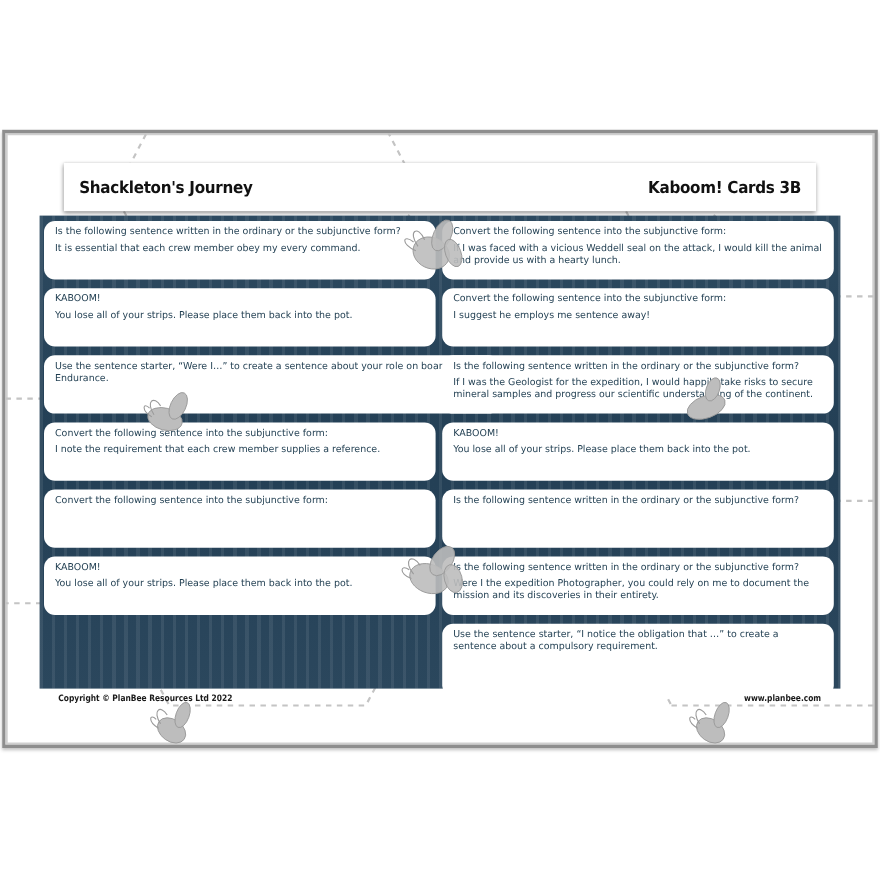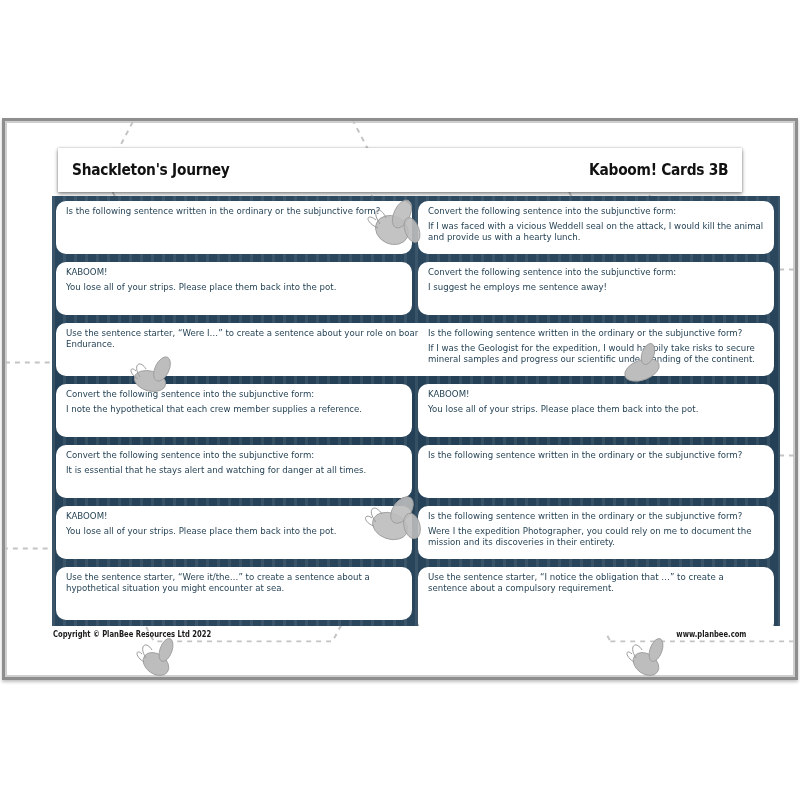--- a/index.html
+++ b/index.html
@@ -29,21 +29,20 @@
     .header .subtitle {
       font-family: "DejaVu Sans", sans-serif; font-weight: bold; font-size: 15px;
       color: #111; letter-spacing: -0.3px; transform: scaleX(0.92); transform-origin: right center;
     }
     .board {
       position: absolute; left: 36px; top: 196px; width: 728px; height: 430px;
       background:
         repeating-linear-gradient(90deg, rgba(255,255,255,0.08) 0 3px, rgba(0,0,0,0) 3px 11px),
         linear-gradient(180deg, #2d4a60 0%, #233f55 50%, #2b475d 100%);
       box-sizing: border-box;
-      margin-left: 16px;
     }
     .card {
       position: absolute; background: #ffffff; border-radius: 10px;
       box-sizing: border-box; padding: 5px 10px 0 10px;
       color: #1f3d50;
       font-family: "DejaVu Sans", sans-serif; font-size: 8.6px; line-height: 11px;
     }
     .card .line1 { display: block; margin-bottom: 4px; }
     .card .line2 { display: block; }
     .footer-left {
@@ -82,20 +81,21 @@
 
 <div class="header">
   <span class="title">Shackleton's Journey</span>
   <span class="subtitle">Kaboom! Cards 3B</span>
 </div>
 
 <div class="board">
 
   <div class="card" style="left:4px;top:5px;width:356px;height:53px;">
     <span class="line1">Is the following sentence written in the ordinary or the subjunctive form?</span>
+    <span class="line2">It is essential that each crew member obey my every command.</span>
   </div>
   <div class="card" style="left:366px;top:5px;width:356px;height:53px;">
     <span class="line1">Convert the following sentence into the subjunctive form:</span>
     <span class="line2">If I was faced with a vicious Weddell seal on the attack, I would kill the animal and provide us with a hearty lunch.</span>
   </div>
 
   <div class="card" style="left:4px;top:66px;width:356px;height:53px;">
     <span class="line1">KABOOM!</span>
     <span class="line2">You lose all of your strips. Please place them back into the pot.</span>
   </div>
@@ -108,48 +108,43 @@
     <span class="line1">Use the sentence starter, “Were I…” to create a sentence about your role on board the Endurance.</span>
     <span class="line2"></span>
   </div>
   <div class="card" style="left:366px;top:127px;width:356px;height:53px;">
     <span class="line1">Is the following sentence written in the ordinary or the subjunctive form?</span>
     <span class="line2">If I was the Geologist for the expedition, I would happily take risks to secure mineral samples and progress our scientific understanding of the continent.</span>
   </div>
 
   <div class="card" style="left:4px;top:188px;width:356px;height:53px;">
     <span class="line1">Convert the following sentence into the subjunctive form:</span>
-    <span class="line2">I note the hypothetical that each crew member supplies a reference.</span>
+    <span class="line2">I note the requirement that each crew member supplies a reference.</span>
   </div>
   <div class="card" style="left:366px;top:188px;width:356px;height:53px;">
     <span class="line1">KABOOM!</span>
     <span class="line2">You lose all of your strips. Please place them back into the pot.</span>
   </div>
 
   <div class="card" style="left:4px;top:249px;width:356px;height:53px;">
     <span class="line1">Convert the following sentence into the subjunctive form:</span>
-    <span class="line2">It is essential that he stays alert and watching for danger at all times.</span>
   </div>
   <div class="card" style="left:366px;top:249px;width:356px;height:53px;">
     <span class="line1">Is the following sentence written in the ordinary or the subjunctive form?</span>
   </div>
 
   <div class="card" style="left:4px;top:310px;width:356px;height:53px;">
     <span class="line1">KABOOM!</span>
     <span class="line2">You lose all of your strips. Please place them back into the pot.</span>
   </div>
   <div class="card" style="left:366px;top:310px;width:356px;height:53px;">
     <span class="line1">Is the following sentence written in the ordinary or the subjunctive form?</span>
     <span class="line2">Were I the expedition Photographer, you could rely on me to document the mission and its discoveries in their entirety.</span>
   </div>
 
-  <div class="card" style="left:4px;top:371px;width:356px;height:53px;">
-    <span class="line1">Use the sentence starter, “Were it/the…” to create a sentence about a hypothetical situation you might encounter at sea.</span>
-    <span class="line2"></span>
-  </div>
   <div class="card" style="left:366px;top:371px;width:356px;height:66px;">
     <span class="line1">Use the sentence starter, “I notice the obligation that …” to create a sentence about a compulsory requirement.</span>
     <span class="line2"></span>
   </div>
 </div>
 
 <svg class="bee" style="left:362px;top:196px;" width="60" height="62" viewBox="0 0 60 62">
   <g fill="#bdbdbd" fill-opacity="0.9" stroke="#9a9a9a" stroke-width="0.8">
     <ellipse cx="30" cy="34" rx="17" ry="14" transform="rotate(25 30 34)"></ellipse>
     <ellipse cx="40" cy="18" rx="8" ry="15" transform="rotate(25 40 18)"></ellipse>

